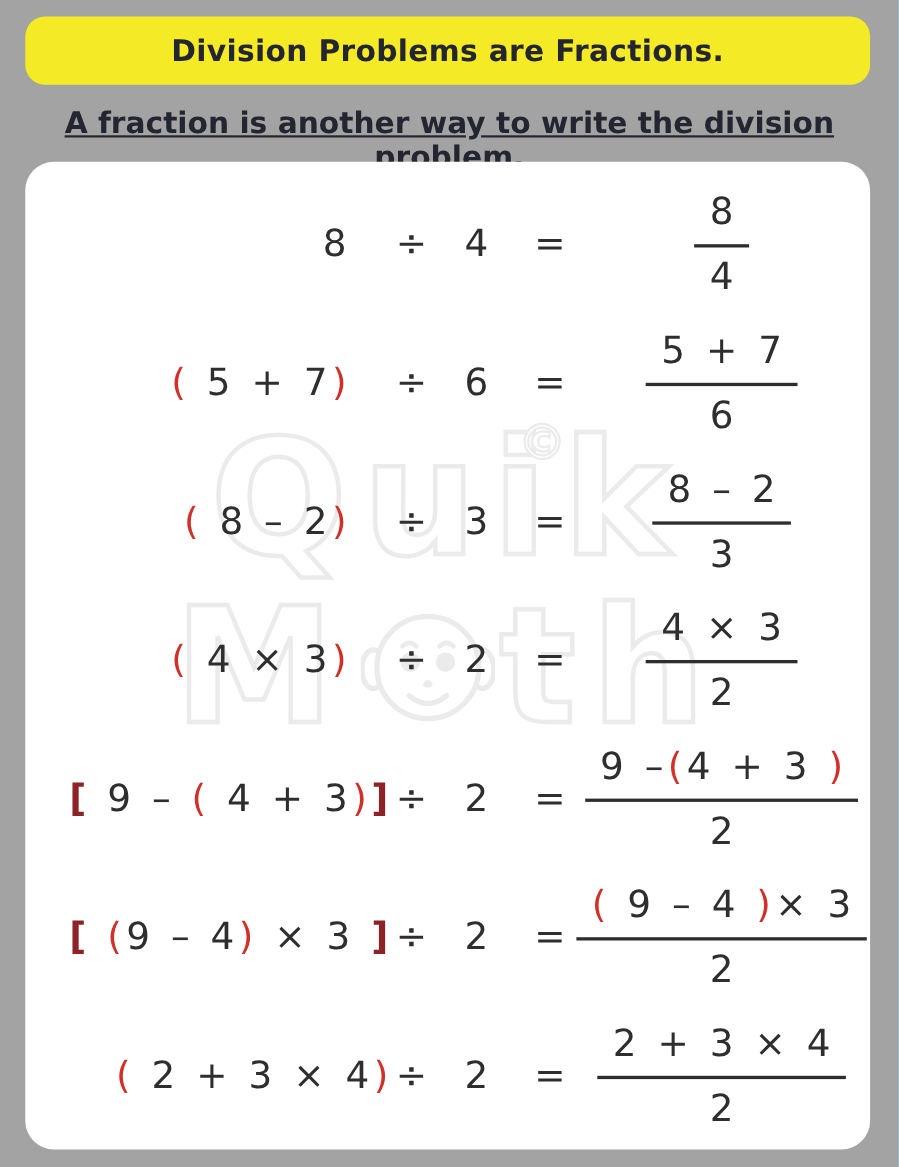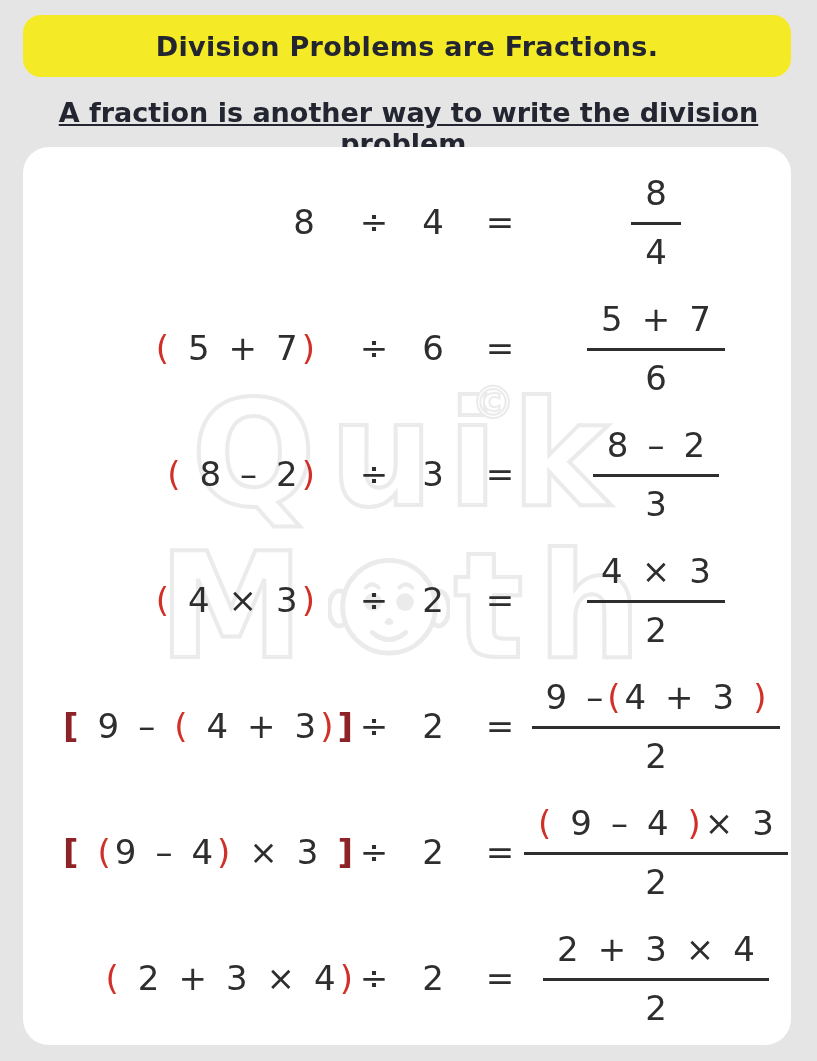--- a/index.html
+++ b/index.html
@@ -1,18 +1,18 @@
 <!DOCTYPE html>
 <html><head>
 <meta charset="utf-8">
 <style>
   html,body { margin:0; padding:0; background:#7bd1ec; }
   .page {
     position:relative; width:817px; height:1061px; overflow:hidden;
-    background:#e5e5e5;
+    background:#a3a3a3;
     font-family:"DejaVu Sans","Liberation Sans",sans-serif;
   }
   .banner {
     position:absolute; left:23px; top:15px; width:768px; height:62px;
     background:#f5ea26; border-radius:18px;
     display:flex; align-items:center; justify-content:center;
   }
   .banner-title {
     font-size:27px; font-weight:bold; color:#232630; letter-spacing:0.3px;
   }

